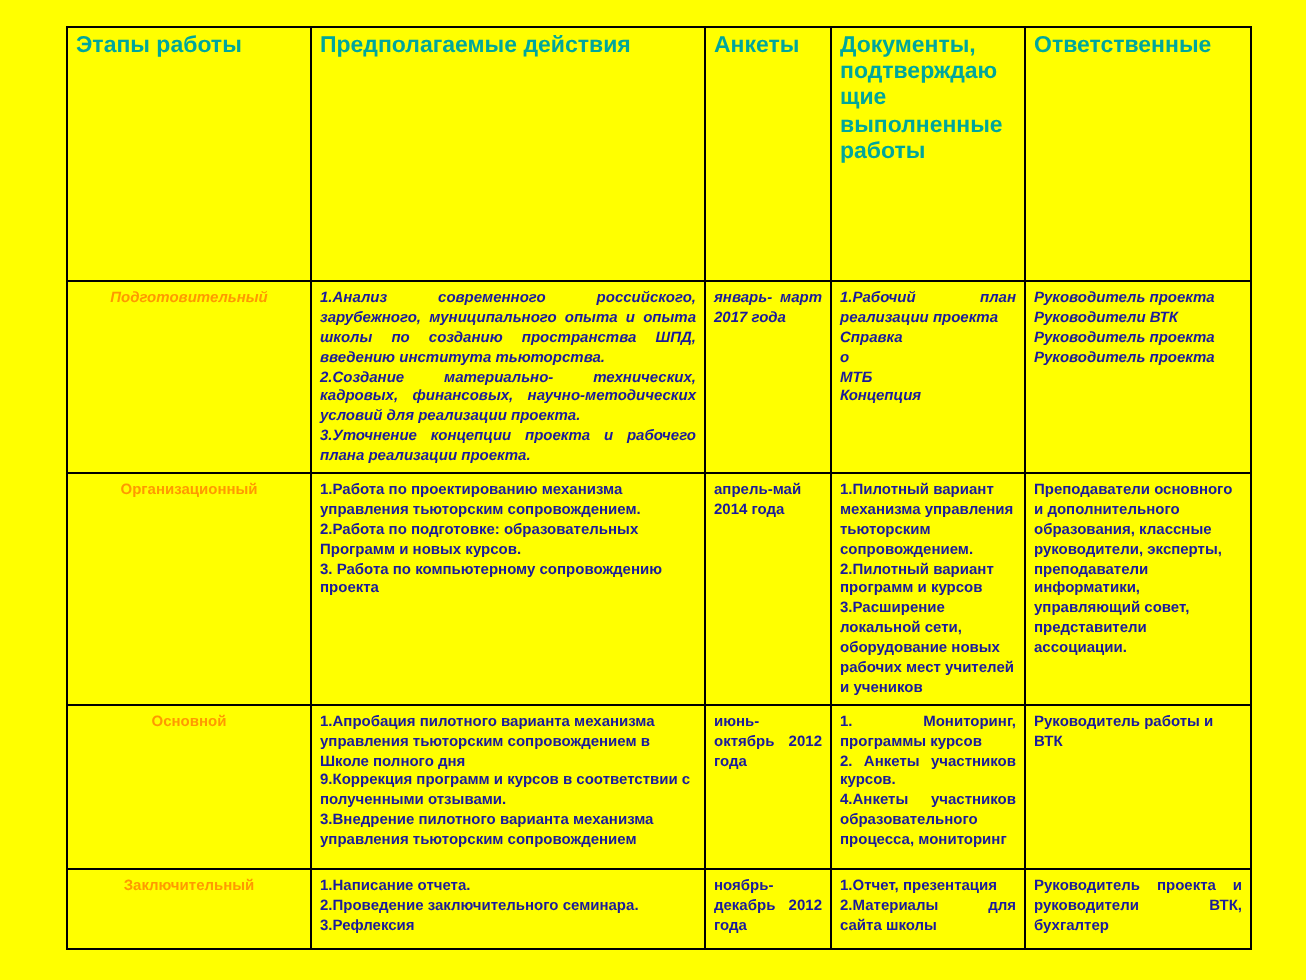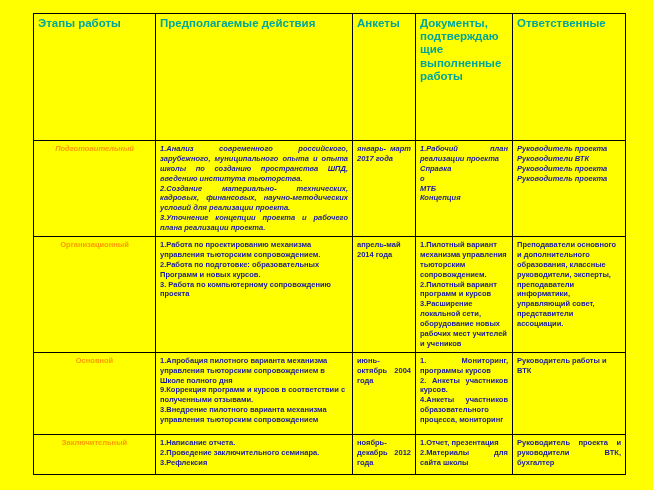--- a/index.html
+++ b/index.html
@@ -120,21 +120,21 @@
 2.Пилотный вариант программ и курсов
 3.Расширение локальной сети, оборудование новых рабочих мест учителей и учеников</td>
       <td class="body left">Преподаватели основного и дополнительного образования, классные руководители, эксперты, преподаватели информатики, управляющий совет, представители ассоциации.</td>
     </tr>
 
     <tr class="r-main">
       <td class="stage">Основной</td>
       <td class="body left">1.Апробация пилотного варианта  механизма управления тьюторским сопровождением в Школе полного дня
 9.Коррекция программ и курсов в соответствии с полученными отзывами.
 3.Внедрение пилотного варианта механизма управления тьюторским сопровождением</td>
-      <td class="body just">июнь- октябрь 2004 года</td>
+      <td class="body just">июнь- октябрь 2012 года</td>
       <td class="body just">1. Мониторинг, программы курсов
 2. Анкеты участников курсов.
 4.Анкеты участников образовательного процесса, мониторинг</td>
       <td class="body left">Руководитель работы и ВТК</td>
     </tr>
 
     <tr class="r-final">
       <td class="stage">Заключительный</td>
       <td class="body left">1.Написание отчета.
 2.Проведение заключительного семинара.

